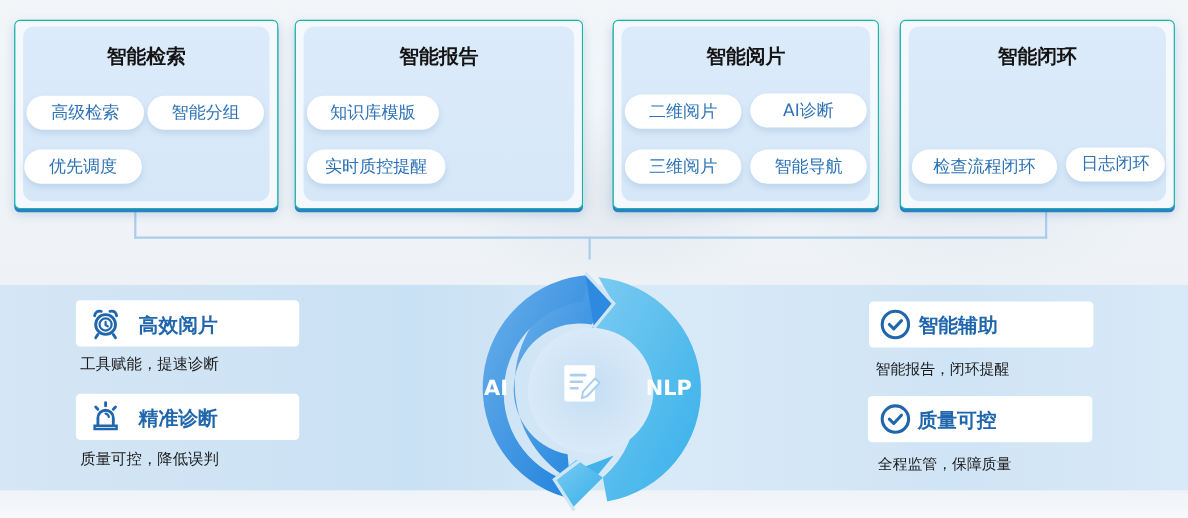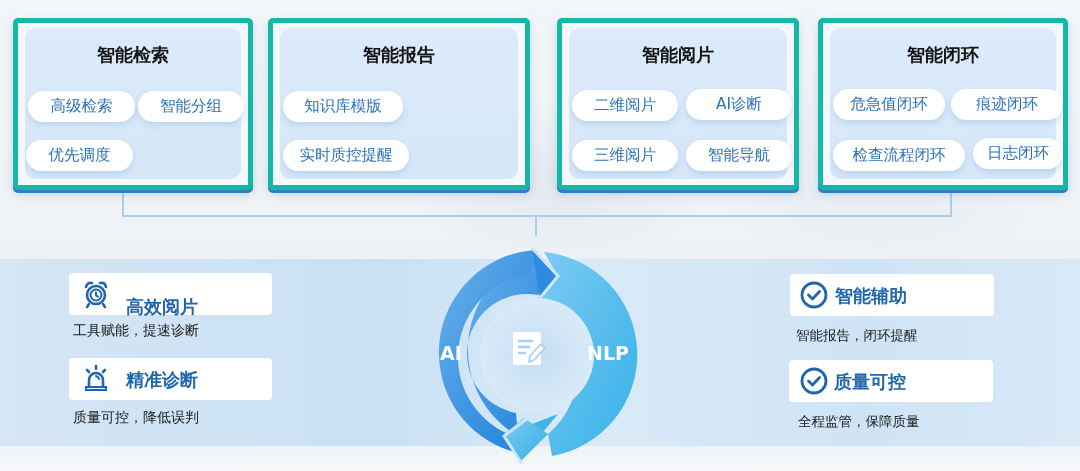--- a/index.html
+++ b/index.html
@@ -22,21 +22,21 @@
   .band-bottom {
     position: absolute; left: 0; top: 446px; width: 1080px; height: 25px;
     background: linear-gradient(180deg, #eef3f7, #f8f9fb);
   }
 
   .card {
     position: absolute; top: 18px; height: 172px;
     background: #f5f9fd;
     border-radius: 5px;
     box-shadow: 0 3px 0 #2f7fc4, 0 4px 10px rgba(60,120,180,0.25);
-    border: 5px solid #14b8a6;
+    border: 1px solid #14b8a6;
   }
   .card-inner {
     position: absolute; left: 7px; top: 5px; right: 7px; bottom: 6px;
     background: linear-gradient(180deg, #dcebfa 0%, #d6e7f8 100%);
     border-radius: 10px;
   }
   .card-title {
     position: absolute; left: 0; right: 0; top: 20px;
     text-align: center; font-size: 18px; font-weight: bold; color: #141414;
   }
@@ -100,38 +100,36 @@
   <div class="card-title">智能阅片</div>
   <div class="pill" style="left:10px;top:67px;width:106px;">二维阅片</div>
   <div class="pill" style="left:124px;top:66px;width:106px;">AI诊断</div>
   <div class="pill" style="left:10px;top:117px;width:106px;">三维阅片</div>
   <div class="pill" style="left:124px;top:117px;width:106px;">智能导航</div>
 </div>
 
 <div class="card" style="left:818px;width:250px;">
   <div class="card-inner"></div>
   <div class="card-title">智能闭环</div>
-  <div class="pill" style="left:10px;top:66px;width:112px;">危急值闭环</div>
-  <div class="pill" style="left:128px;top:66px;width:112px;">痕迹闭环</div>
   <div class="pill" style="left:10px;top:117px;width:132px;">检查流程闭环</div>
   <div class="pill" style="left:150px;top:115px;width:90px;">日志闭环</div>
 </div>
 
 <div class="feature-box" style="left:69px;top:273px;width:203px;">
   <span class="feature-icon" style="left:12px;top:6px;">
     <svg width="30" height="30" viewBox="0 0 30 30" fill="none" stroke="#1f66ad" stroke-width="2.6" stroke-linecap="round">
       <circle cx="15" cy="16" r="9"></circle>
       <circle cx="15" cy="16" r="5.5" stroke-width="2"></circle>
       <path d="M15 13.5v3l2 1.2" stroke-width="2"></path>
       <path d="M5 8 Q6 3 11 4"></path>
       <path d="M25 8 Q24 3 19 4"></path>
       <path d="M8 25 l-2 3 M22 25 l2 3"></path>
     </svg>
   </span>
-  <span class="feature-title" style="left:57px;top:22px;">高效阅片</span>
+  <span class="feature-title" style="left:57px;top:11px;">高效阅片</span>
 </div>
 <div class="feature-desc" style="left:73px;top:322px;">工具赋能，提速诊断</div>
 
 <div class="feature-box" style="left:69px;top:358px;width:203px;">
   <span class="feature-icon" style="left:12px;top:5px;">
     <svg width="30" height="30" viewBox="0 0 30 30" fill="none" stroke="#1f66ad" stroke-width="2.6" stroke-linecap="round">
       <path d="M8 23 V17 a7 7 0 0 1 14 0 V23"></path>
       <path d="M5 24 H25 V27 H5 Z" stroke-width="2.2"></path>
       <path d="M15 3 v3 M6 7 l2 2 M24 7 l-2 2"></path>
       <path d="M15 13 a4 4 0 0 1 3 3" stroke-width="2"></path>

